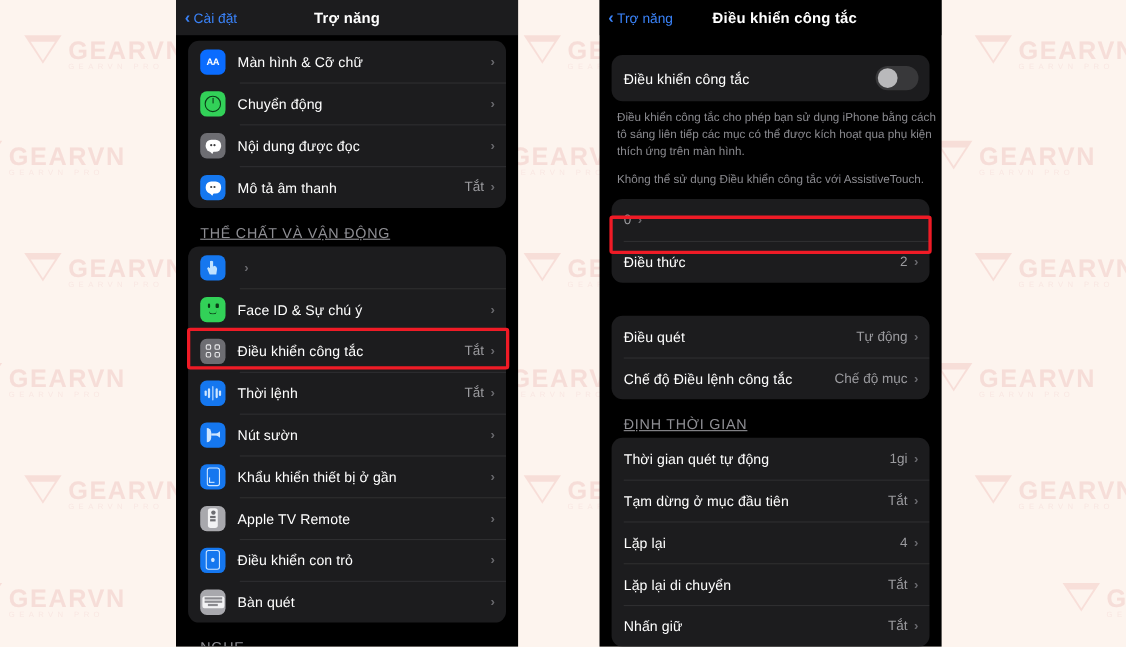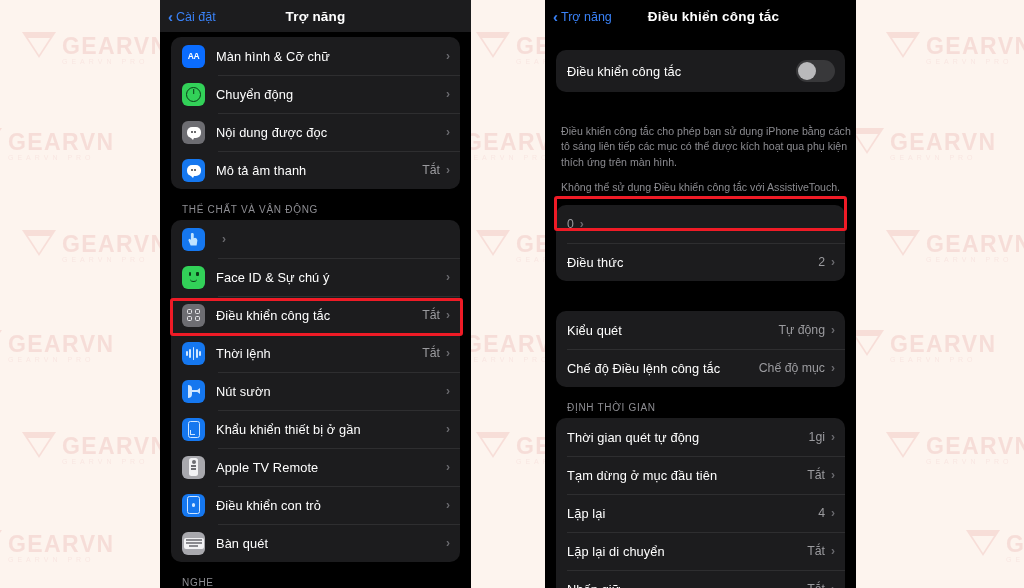--- a/index.html
+++ b/index.html
@@ -84,29 +84,28 @@
   .ico{
     width:23px;height:23px;border-radius:6px;flex:0 0 auto;margin-right:11px;
     display:flex;align-items:center;justify-content:center;
     font-size:9px;font-weight:700;color:#fff;overflow:hidden;
   }
   .label{flex:1;font-size:12.8px;color:#fff;white-space:nowrap;letter-spacing:.1px;}
   .value{font-size:12.3px;color:#9b9b9f;margin-right:6px;white-space:nowrap;}
   .chev-r{color:#69696e;font-size:12px;font-weight:700;line-height:1;}
 
   .section-title{
-    font-size:10px;color:#8e8e93;letter-spacing:.7px;
-    padding:15px 20px 5px 22px;text-transform:uppercase;
+    font-size:13px;color:#8e8e93;letter-spacing:.7px;
+    padding:15px 20px 5px 22px;text-transform:uppercase;text-decoration:underline;
   }
   .spacer{height:13px;}
 
   .footnote{
     font-size:10.6px;color:#8b8b90;line-height:1.45;
     padding:8px 4px 0 16px;
-    margin-top:24px;
   }
   .footnote p{margin:0 0 10px 0;}
 
   
   .toggle{
     width:39px;height:22px;border-radius:11px;background:#38383a;
     position:relative;flex:0 0 auto;cursor:pointer;
   }
   .toggle .knob{
     position:absolute;top:2px;left:2px;width:18px;height:18px;
@@ -515,21 +514,21 @@
         <span class="label">Điều thức</span>
         <span class="value">2</span>
         <span class="chev-r">›</span>
       </div>
     </div>
 
     <div class="spacer"></div>
 
     <div class="group noicon" style="margin-top:17px;">
       <div class="row">
-        <span class="label">Kiểu quét</span>
+        <span class="label">Điều quét</span>
         <span class="value">Tự động</span>
         <span class="chev-r">›</span>
       </div>
       <div class="row">
         <span class="label">Chế độ Điều lệnh công tắc</span>
         <span class="value">Chế độ mục</span>
         <span class="chev-r">›</span>
       </div>
     </div>
 

